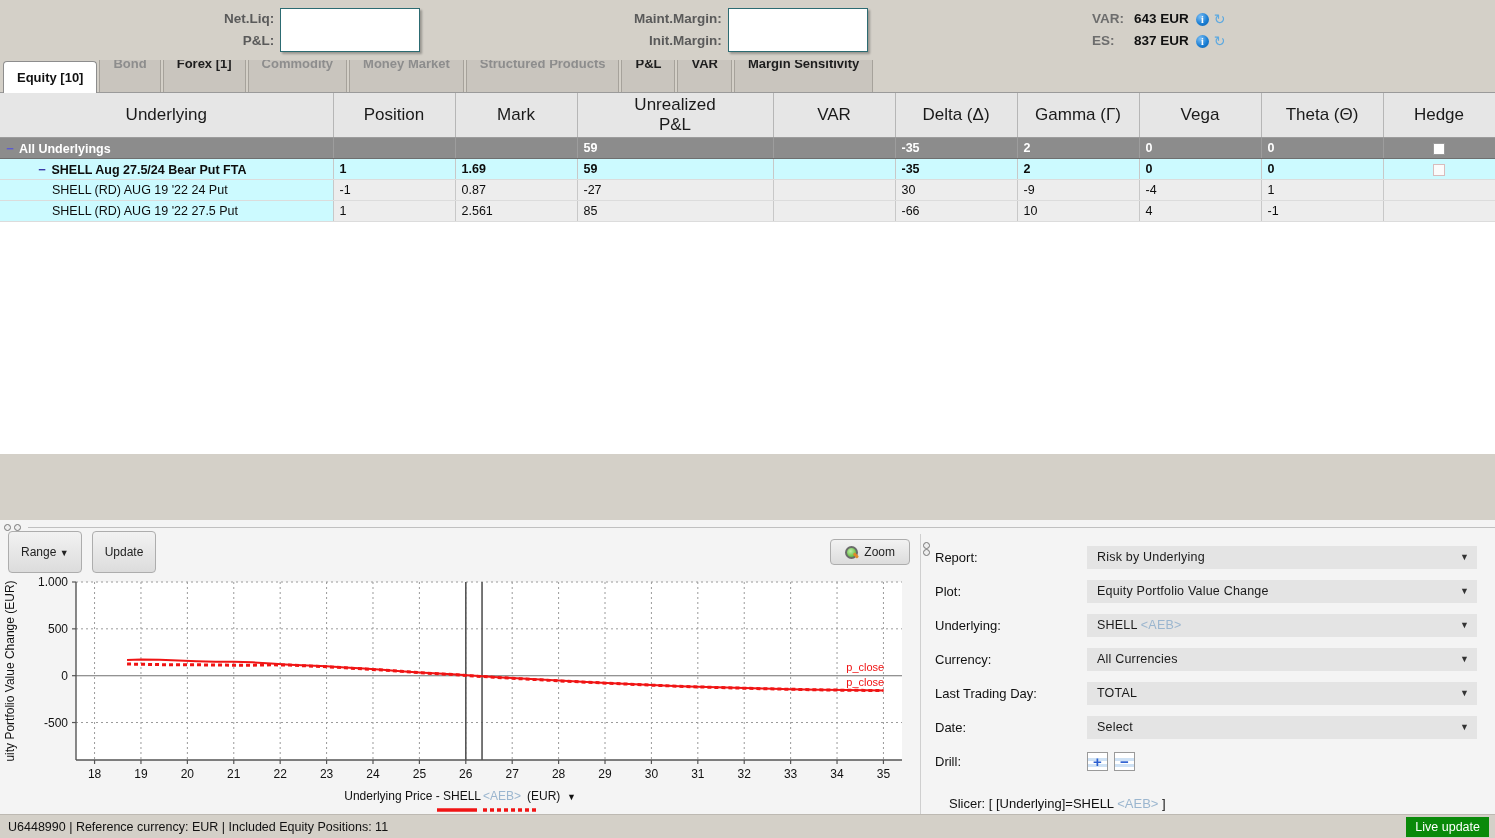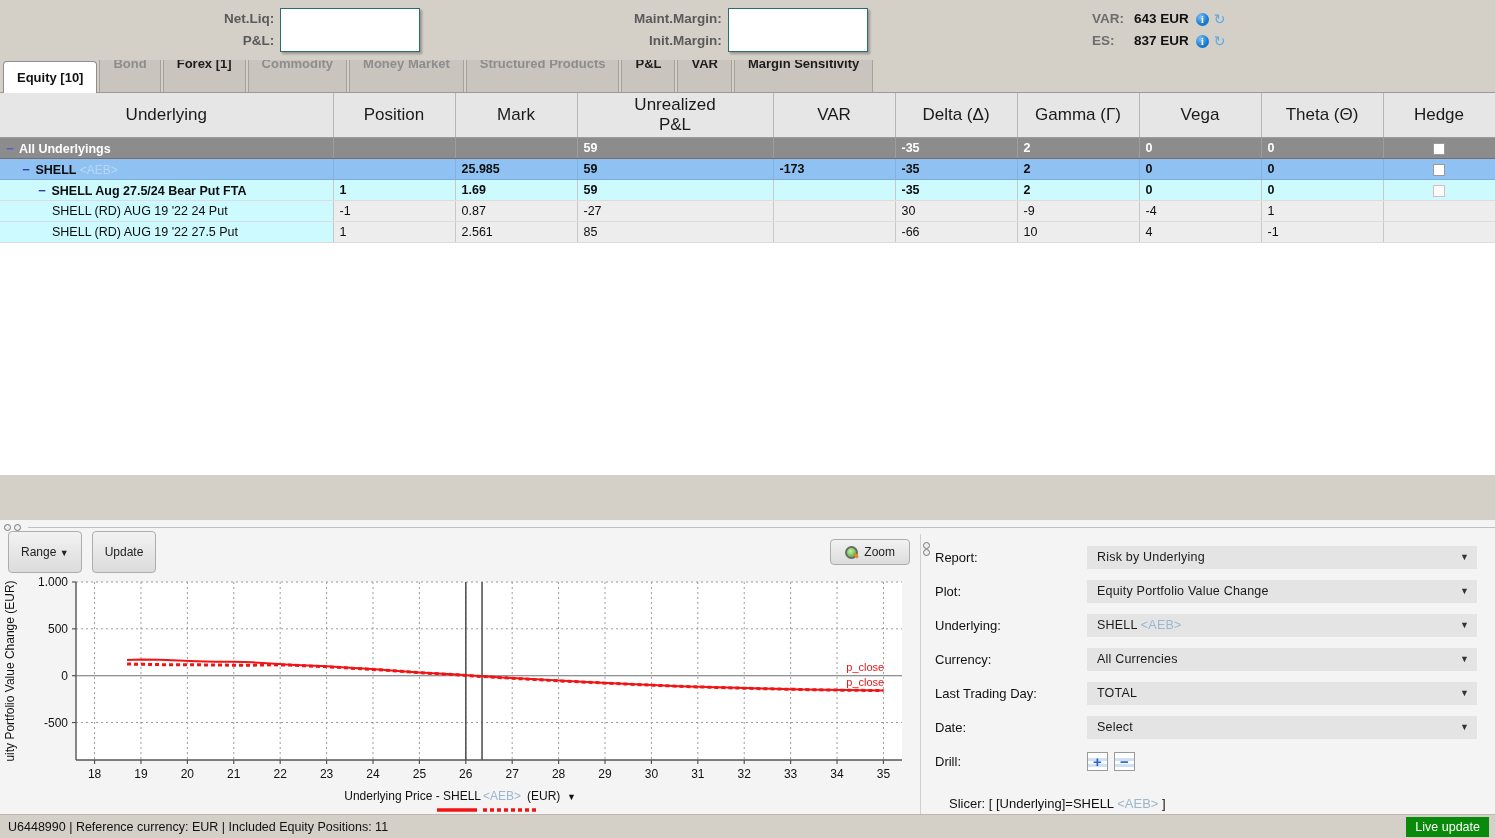--- a/index.html
+++ b/index.html
@@ -285,32 +285,20 @@
           <th>Hedge</th>
         </tr>
       </thead>
       <tbody id="grid-body">
           <tr class="r-total">
             <td style="padding-left: 4px;"><span class="tree-toggle">−</span> <span>All Underlyings</span></td>
             <td class="num"></td>
             <td class="num"></td>
             <td class="num">59</td>
             <td class="num"></td>
-            <td class="num">-35</td>
-            <td class="num">2</td>
-            <td class="num">0</td>
-            <td class="num">0</td>
-            <td class="ctr"><span class="hedge-box"></span></td>
-          </tr>
-          <tr class="r-sel">
-            <td style="padding-left: 20px;"><span class="tree-toggle">−</span> <span>SHELL</span> <span class="exch">&lt;AEB&gt;</span></td>
-            <td class="num"></td>
-            <td class="num">25.985</td>
-            <td class="num">59</td>
-            <td class="num">-173</td>
             <td class="num">-35</td>
             <td class="num">2</td>
             <td class="num">0</td>
             <td class="num">0</td>
             <td class="ctr"><span class="hedge-box"></span></td>
           </tr>
           <tr class="r-cyan bold">
             <td style="padding-left: 36px;"><span class="tree-toggle">−</span> <span>SHELL Aug 27.5/24 Bear Put FTA</span></td>
             <td class="num">1</td>
             <td class="num">1.69</td>

